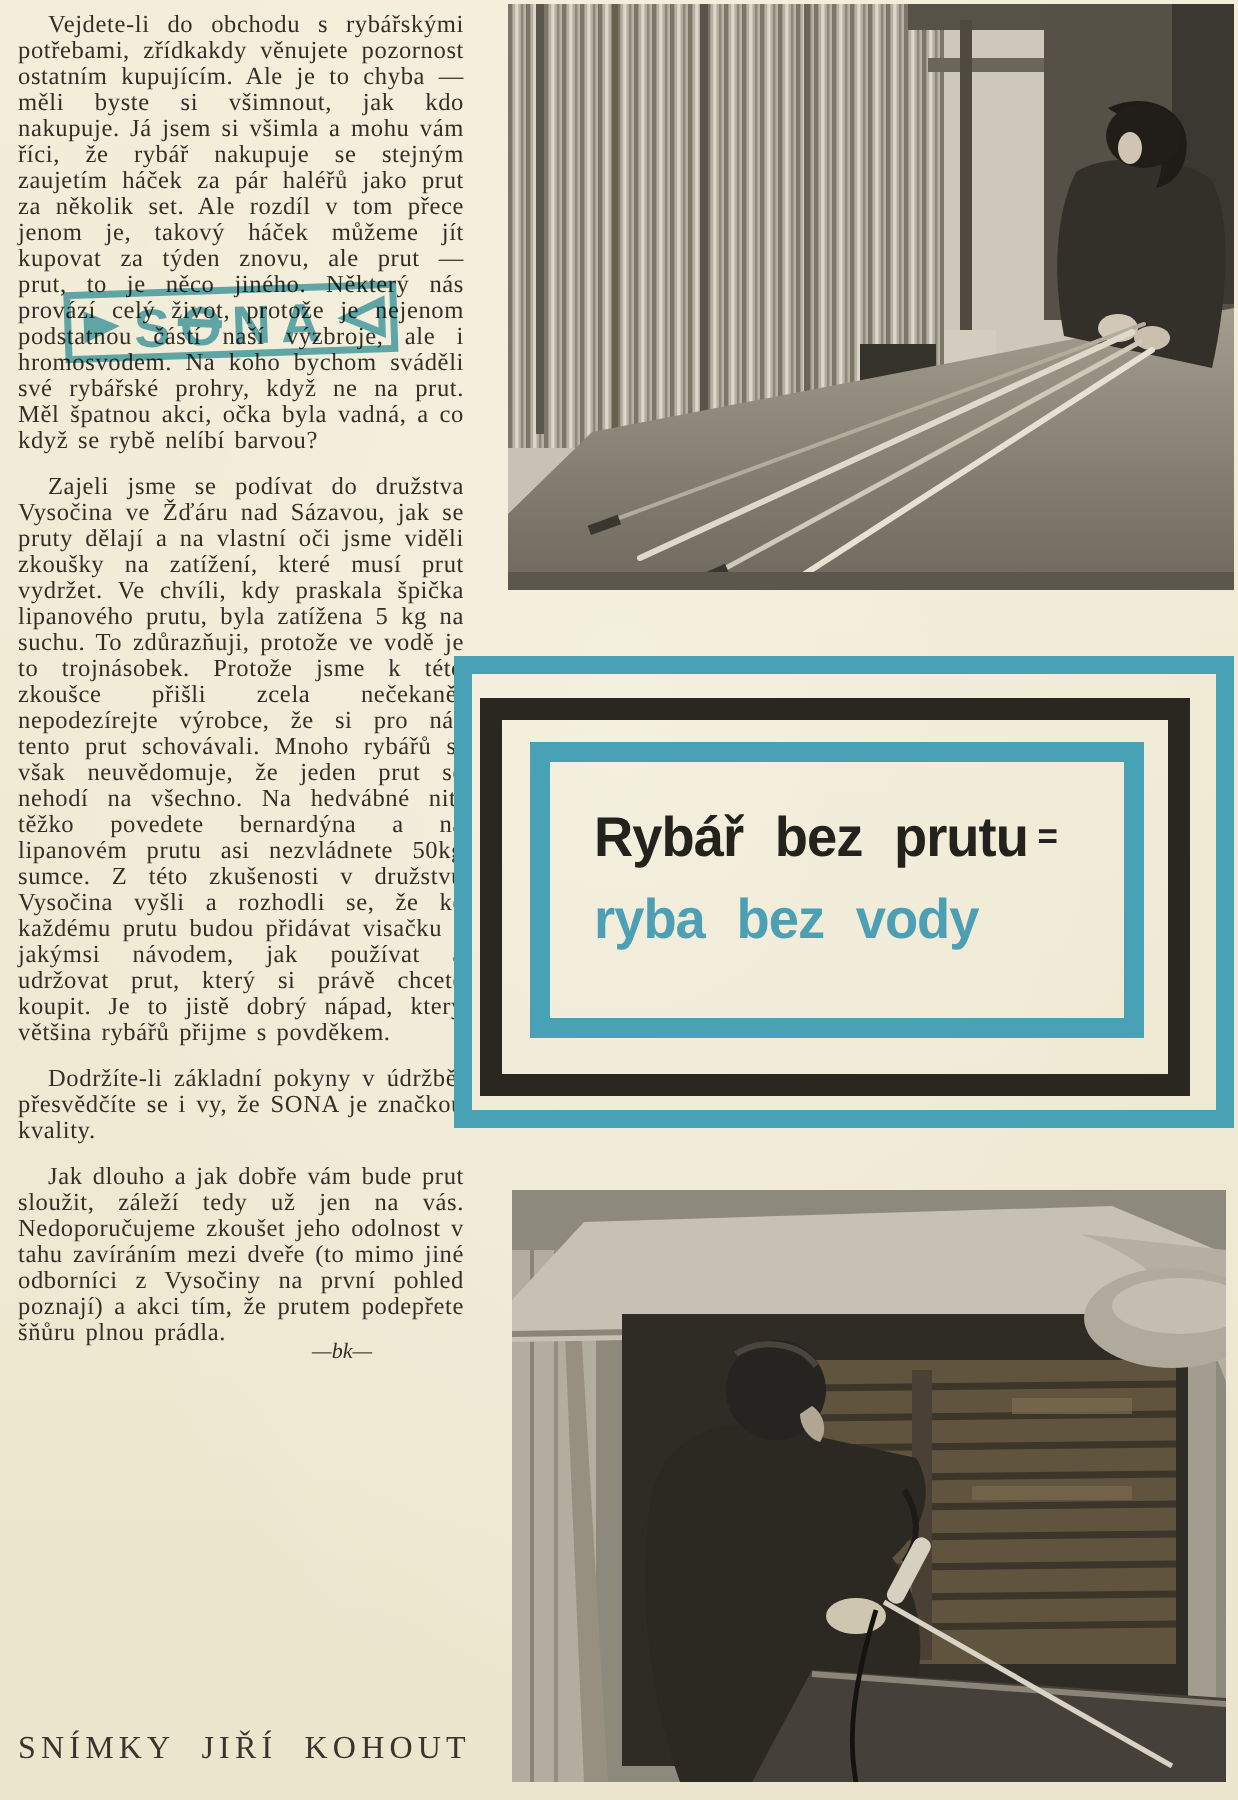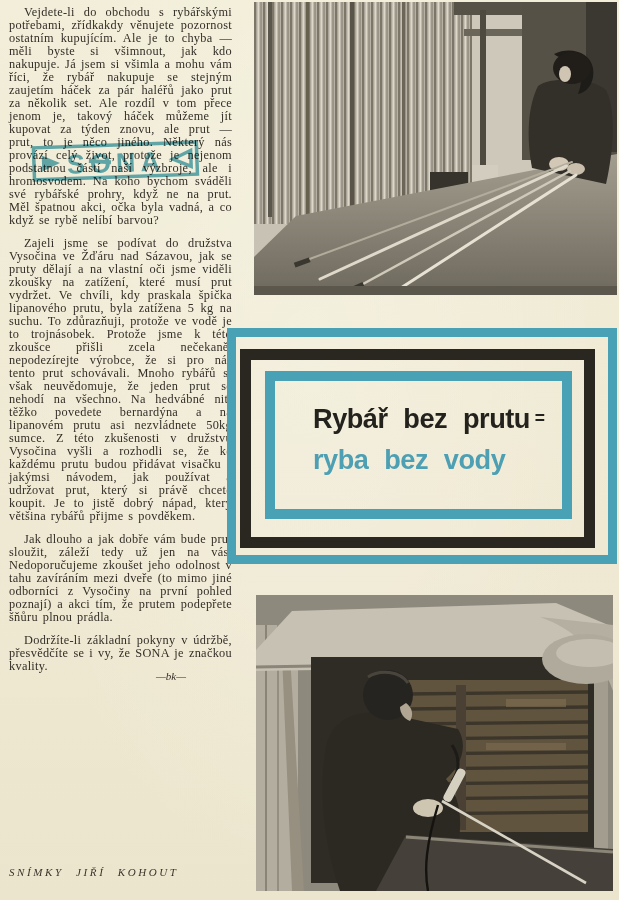--- a/index.html
+++ b/index.html
@@ -53,21 +53,21 @@
   .ad-black{
     position:absolute;left:4px;right:13px;top:12px;bottom:7px;
     border:11px solid #29271f;
   }
   .ad-teal{
     position:absolute;left:14px;right:12px;top:11px;bottom:18px;
     border:10px solid #49a1b5;
   }
   .ad-text{
     position:absolute;left:0;right:0;top:0;bottom:0;
-    padding:22px 0 0 38px;
+    padding:22px 0 0 22px;
     font-family:"Liberation Sans", sans-serif;
     font-weight:bold;
   }
   .ad-line1{
     font-size:28px;line-height:30px;
     letter-spacing:-0.5px;word-spacing:9px;
     color:#23221d;
     white-space:nowrap;
     transform:scaleX(.97);transform-origin:left center;
   }
@@ -81,36 +81,35 @@
     margin-top:11px;
     font-size:28px;line-height:30px;
     letter-spacing:-0.5px;word-spacing:9px;
     color:#4d9fb3;
     white-space:nowrap;
     transform:scaleX(.97);transform-origin:left center;
   }
   
   .caption{
     position:absolute;left:9px;top:866px;
-    font-size:11px;
+    font-size:16px;
     letter-spacing:2.6px;word-spacing:7px;
     color:#3a352c;
-    font-style:italic;
   }
 </style>
 </head>
 <body>
 
 <div class="page">
 
   <div class="text-column">
     <p class="para">Vejdete-li do obchodu s rybářskými potřebami, zřídkakdy věnujete pozornost ostatním kupujícím. Ale je to chyba — měli byste si všimnout, jak kdo nakupuje. Já jsem si všimla a mohu vám říci, že rybář nakupuje se stejným zaujetím háček za pár haléřů jako prut za několik set. Ale rozdíl v tom přece jenom je, takový háček můžeme jít kupovat za týden znovu, ale prut — prut, to je něco jiného. Některý nás provází celý život, protože je nejenom podstatnou částí naší výzbroje, ale i hromosvodem. Na koho bychom sváděli své rybářské prohry, když ne na prut. Měl špatnou akci, očka byla vadná, a co když se rybě nelíbí barvou?</p>
     <p class="para">Zajeli jsme se podívat do družstva Vysočina ve Žďáru nad Sázavou, jak se pruty dělají a na vlastní oči jsme viděli zkoušky na zatížení, které musí prut vydržet. Ve chvíli, kdy praskala špička lipanového prutu, byla zatížena 5 kg na suchu. To zdůrazňuji, protože ve vodě je to trojnásobek. Protože jsme k této zkoušce přišli zcela nečekaně, nepodezírejte výrobce, že si pro nás tento prut schovávali. Mnoho rybářů si však neuvědomuje, že jeden prut se nehodí na všechno. Na hedvábné niti těžko povedete bernardýna a na lipanovém prutu asi nezvládnete 50kg sumce. Z této zkušenosti v družstvu Vysočina vyšli a rozhodli se, že ke každému prutu budou přidávat visačku s jakýmsi návodem, jak používat a udržovat prut, který si právě chcete koupit. Je to jistě dobrý nápad, který většina rybářů přijme s povděkem.</p>
+    <p class="para">Dodržíte-li základní pokyny v údržbě, přesvědčíte se i vy, že SONA je značkou kvality.</p>
     <p class="para">Jak dlouho a jak dobře vám bude prut sloužit, záleží tedy už jen na vás. Nedoporučujeme zkoušet jeho odolnost v tahu zavíráním mezi dveře (to mimo jiné odborníci z Vysočiny na první pohled poznají) a akci tím, že prutem podepřete šňůru plnou prádla.</p>
-    <p class="para">Dodržíte-li základní pokyny v údržbě, přesvědčíte se i vy, že SONA je značkou kvality.</p>
     <div class="byline">—bk—</div>
   </div>
 
   <div class="stamp" role="img" aria-label="SONA trademark stamp">
     <svg width="170" height="40" viewBox="0 0 170 40">
       <rect x="3" y="4" width="163" height="32" fill="none" stroke="#4fa6ba" stroke-width="3.5"></rect>
       <polygon points="11,12 29,20 11,28" fill="#4fa6ba"></polygon>
       <text x="36" y="31" font-family="Liberation Sans, sans-serif" font-weight="bold" font-size="27" letter-spacing="5" fill="#4fa6ba">SONA</text>
       <line x1="58" y1="19" x2="80" y2="21" stroke="#4fa6ba" stroke-width="4"></line>
       <polygon points="160,12 160,28 142,20" fill="none" stroke="#4fa6ba" stroke-width="3.5"></polygon>

